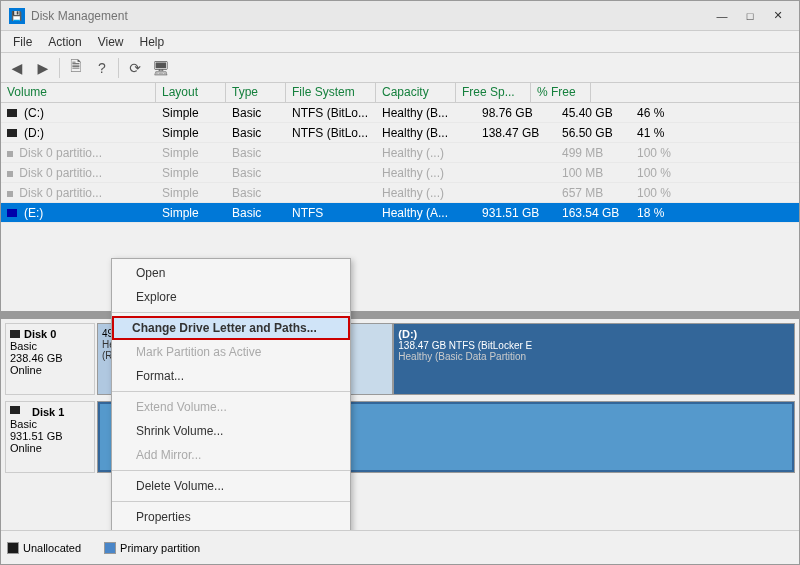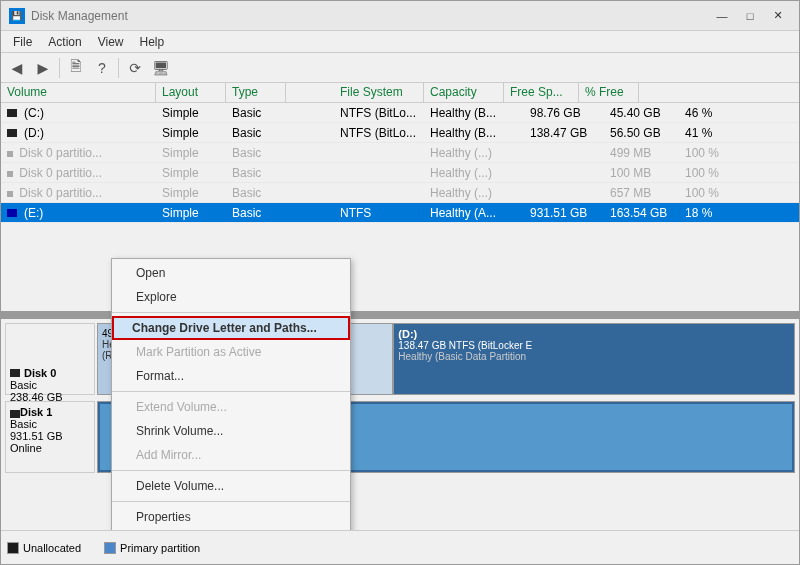--- a/index.html
+++ b/index.html
@@ -130,21 +130,21 @@
       font-weight: normal;
       font-size: 12px;
       color: #15803d;
       overflow: hidden;
       white-space: nowrap;
       cursor: pointer;
     }
     .col-volume { width: 155px; }
     .col-layout { width: 70px; }
     .col-type { width: 60px; }
-    .col-filesystem { width: 90px; margin-left: 48px; }
+    .col-filesystem { width: 90px; }
     .col-status { width: 100px; }
     .col-capacity { width: 80px; }
     .col-freesp { width: 75px; }
     .col-pfree { width: 60px; }
     .table-body {
       overflow-y: auto;
       height: calc(100% - 20px);
     }
     .table-row {
       display: flex;
@@ -421,21 +421,21 @@
         </div>
       </div>
     </div>
 
     <div class="resize-handle"></div>
 
     <div class="disk-map-area">
 
       <div class="disk-row">
         <div class="disk-label">
-          <div style="display:flex;align-items:center;gap:4px;margin-top:39px;">
+          <div style="display:flex;align-items:center;gap:4px;">
             <span style="display:inline-block;width:10px;height:8px;background:#222;"></span>
             <span class="disk-name">Disk 0</span>
           </div>
           <div class="disk-type">Basic</div>
           <div class="disk-size">238.46 GB</div>
           <div class="disk-status">Online</div>
         </div>
         <div class="disk-partitions" style="background:#d9d9d9;">
 
           <div class="partition light-blue" style="width:55px;background:#b0c8e0;">
@@ -456,21 +456,21 @@
           <div class="partition dark-blue" style="flex:1;">
             <div class="p-name">(D:)</div>
             <div class="p-size">138.47 GB NTFS (BitLocker E</div>
             <div class="p-desc">Healthy (Basic Data Partition</div>
           </div>
         </div>
       </div>
 
       <div class="disk-row">
         <div class="disk-label">
-          <div style="display:flex;align-items:flex-end;gap:0;">
+          <div style="display:flex;align-items:flex-start;gap:12px;">
             <span style="display:inline-block;width:10px;height:8px;background:#222;"></span>
             <span class="disk-name">Disk 1</span>
           </div>
           <div class="disk-type">Basic</div>
           <div class="disk-size">931.51 GB</div>
           <div class="disk-status">Online</div>
         </div>
         <div style="flex:1;border:1px solid #999;margin-left:2px;background:#4a86c8;overflow:hidden;display:flex;">
           <div style="flex:1;background:#5599cc;color:white;padding:4px;font-size:10px;border:2px solid #336699;">
             <div style="font-weight:bold;font-size:11px;"></div>

